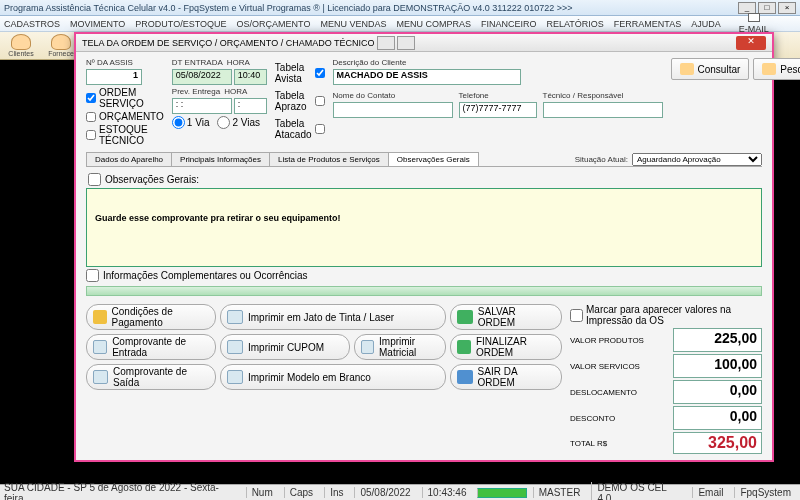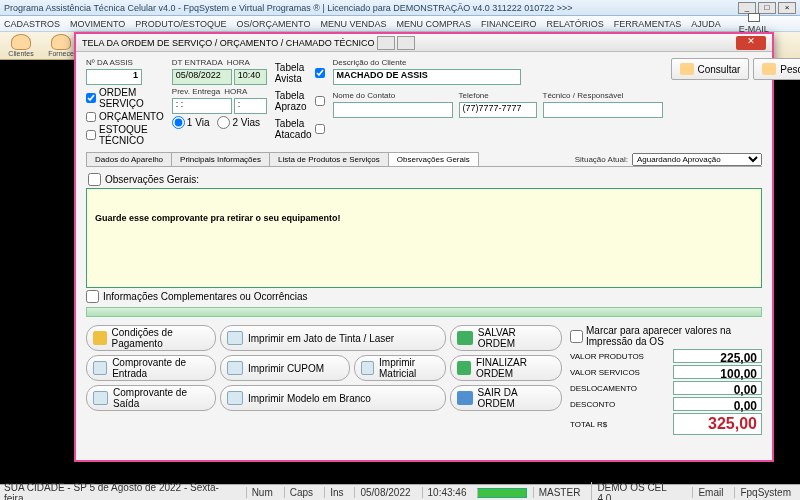--- a/index.html
+++ b/index.html
@@ -64,21 +64,21 @@
 .btn-l .bi { width: 16px; height: 14px; border-radius: 2px; }
 .bi-gold { background: #f0c040; }
 .bi-doc { background: #d8e8f0; border: 1px solid #88a8c0; }
 .bi-green { background: #40b060; }
 .bi-blue { background: #5090d0; }
 
 .totals { flex: 1; display: flex; flex-direction: column; gap: 2px; }
 .tot-chk { font-size: 7px; display: flex; align-items: center; gap: 3px; }
 .tot-row { display: flex; align-items: center; gap: 11px; }
 .tot-lbl { width: 92px; font-size: 8px; background: #f4f4f4; }
-.tot-val { flex: 1; background: #fff; border: 1px solid #7a9; text-align: right; padding: 1px 4px; font-size: 12px; font-weight: bold; height: 14px; }
+.tot-val { flex: 1; background: #fff; border: 1px solid #7a9; text-align: right; padding: 1px 4px; font-size: 14px; font-weight: bold; height: 24px; }
 .tot-total .tot-val { color: #c02030; font-size: 16px; height: 22px; border: 1px solid #7a9; }
 
 .statusbar { position: absolute; bottom: 0; left: 0; right: 0; height: 16px; background: #ececec; border-top: 1px solid #aaa; display: flex; align-items: center; padding: 0 4px; gap: 6px; font-size: 8px; color: #333; }
 .statusbar .seg { border-left: 1px solid #bbb; padding: 0 5px; }
 .prog { width: 50px; height: 10px; background: #40c040; border: 1px solid #2a8; }
 </style>
 </head>
 <body>
 
 <div class="titlebar">

